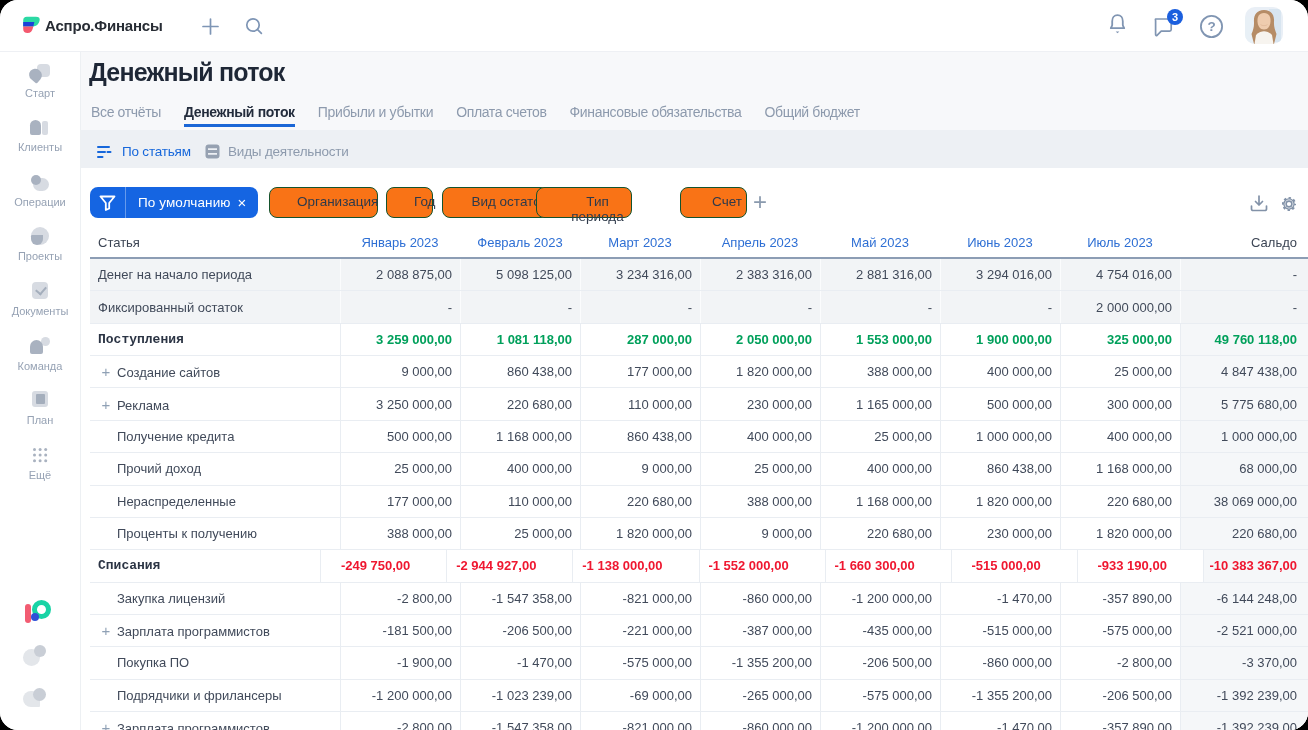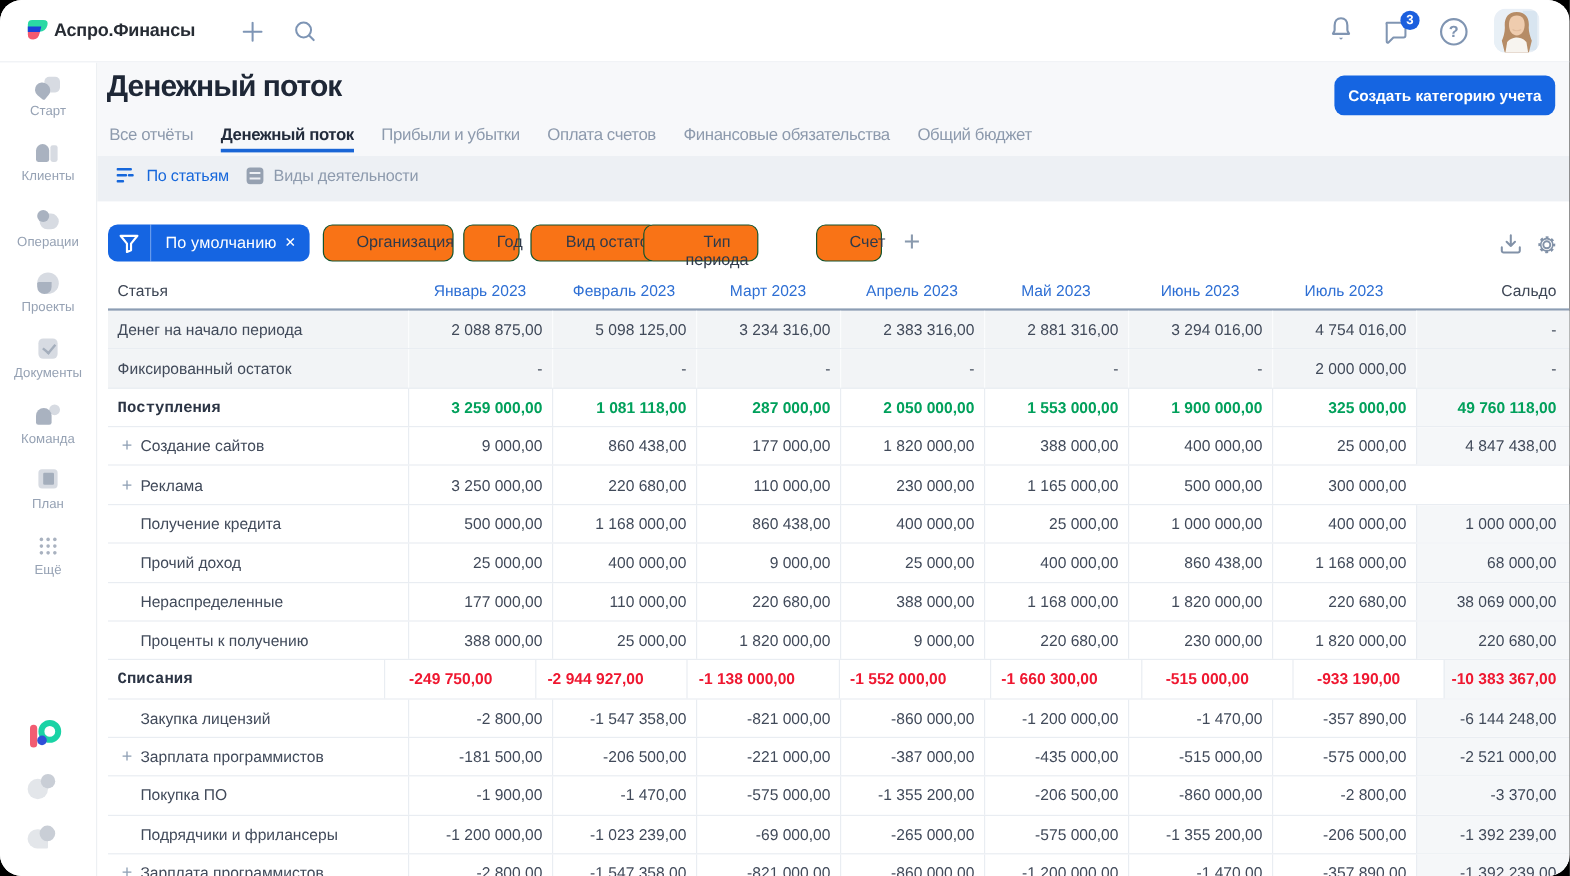--- a/index.html
+++ b/index.html
@@ -57,21 +57,21 @@
   .band-gray { position:absolute; left:81px; top:130px; width:1227px; height:38px; background:#edf0f4; }
   .band-white { position:absolute; left:81px; top:168px; width:1227px; height:562px; background:#fff; }
 
   .h1 { position:absolute; left:89px; top:60px; font-size:25px; font-weight:700; color:#1e2736; letter-spacing:-0.8px; line-height:1; }
   .btn-create { position:absolute; left:1112px; top:63px; width:184px; height:33px; background:#1565e2; border-radius:8px; color:#fff; font-size:12.8px; font-weight:700; text-align:center; line-height:33px; letter-spacing:0; }
 
   .tabs { position:absolute; left:91px; top:99px; display:flex; gap:23px; font-size:14px; letter-spacing:-0.35px; color:#8d9aad; white-space:nowrap; }
   .tab { height:28px; padding-top:5px; }
   .tab.active { color:#232c3c; font-weight:700; border-bottom:3px solid #1a66d6; }
 
-  .gb-item { position:absolute; top:139px; height:20px; display:flex; align-items:flex-start; font-size:13.5px; letter-spacing:-0.2px; }
+  .gb-item { position:absolute; top:139px; height:20px; display:flex; align-items:flex-end; font-size:13.5px; letter-spacing:-0.2px; }
   .gb1 { left:97px; color:#1667db; font-weight:400; }
   .gb2 { left:205px; color:#8d9aad; }
   .gb-item svg { margin-right:8px; }
 
   
   .fpill { position:absolute; left:90px; top:187px; height:31px; background:#1565e2; border-radius:8px; display:flex; align-items:center; color:#fff; font-size:14px; }
   .fpill .fsec { width:36px; display:flex; justify-content:center; align-items:center; border-right:1px solid rgba(255,255,255,0.35); height:31px; }
   .fpill .ftxt { padding:0 7px 0 12px; font-size:13.5px; letter-spacing:0.1px; }
   .fpill .fx { font-size:15px; padding-right:12px; }
   .fbtn { position:absolute; top:187px; height:31px; border:1px solid #14532d; border-radius:8px; background:#f97316; font-size:13.5px; color:#2f3a4a; text-align:center;padding-left:27px; }
@@ -184,21 +184,20 @@
     <div class="sblogo">
         <span class="bar"></span>
         <span class="ring"></span>
         <span class="dot"></span>
       </div>
     <div class="sbgray1"></div>
     <div class="sbgray2"></div>
   </div>
 
   <div class="h1">Денежный поток</div>
-  <div class="btn-create">Создать категорию учета</div>
   <div class="tabs">
     <div class="tab">Все отчёты</div>
     <div class="tab active">Денежный поток</div>
     <div class="tab">Прибыли и убытки</div>
     <div class="tab">Оплата счетов</div>
     <div class="tab">Финансовые обязательства</div>
     <div class="tab">Общий бюджет</div>
   </div>
 
   <div class="gb-item gb1"><svg width="17" height="14" viewBox="0 0 17 14">
@@ -223,21 +222,21 @@
     </div>
   <div class="fbtn" style="left:386px; width:47px;">
       <span>Год</span>
     </div>
   <div class="fbtn" style="left:442px; width:107px;">
       <span>Вид остаток</span>
     </div>
   <div class="fbtn" style="left:536px; width:96px;">
       <span>Тип периода</span>
     </div>
-  <div class="fbtn" style="left:680px; width:55px;">
+  <div class="fbtn" style="left:680px; width:67px;">
       <span>Счет</span>
     </div>
   <div class="fplus">+</div>
   <svg class="ticon" style="left:1250px;" width="18" height="17" viewBox="0 0 18 17">
       <path d="M9 1 v9 M5.5 6.5 L9 10 L12.5 6.5" fill="none" stroke="#8292a8" stroke-width="1.7" stroke-linecap="round" stroke-linejoin="round"></path>
       <path d="M1.5 11 v3 a1.5 1.5 0 0 0 1.5 1.5 h12 a1.5 1.5 0 0 0 1.5 -1.5 v-3" fill="none" stroke="#8292a8" stroke-width="1.7" stroke-linecap="round"></path>
     </svg>
   <svg class="ticon" style="left:1280px;" width="18" height="18" viewBox="0 0 18 18">
       <circle cx="9" cy="9" r="2.9" fill="none" stroke="#8292a8" stroke-width="1.6"></circle>
       <circle cx="9" cy="9" r="6.1" fill="none" stroke="#8292a8" stroke-width="1.9" stroke-dasharray="2.4 2.4" stroke-dashoffset="1.2"></circle>
@@ -302,20 +301,21 @@
       </div>
 <div class="trow">
         <div class="cl"><span class="plus">+</span><span class="lind2">Реклама</span></div>
         <div class="cv">3 250 000,00</div>
         <div class="cv">220 680,00</div>
         <div class="cv">110 000,00</div>
         <div class="cv">230 000,00</div>
         <div class="cv">1 165 000,00</div>
         <div class="cv">500 000,00</div>
         <div class="cv">300 000,00</div>
+        <div class="cv csal">5 775 680,00</div>
       </div>
 <div class="trow">
         <div class="cl"><span class="lind">Получение кредита</span></div>
         <div class="cv">500 000,00</div>
         <div class="cv">1 168 000,00</div>
         <div class="cv">860 438,00</div>
         <div class="cv">400 000,00</div>
         <div class="cv">25 000,00</div>
         <div class="cv">1 000 000,00</div>
         <div class="cv">400 000,00</div>

